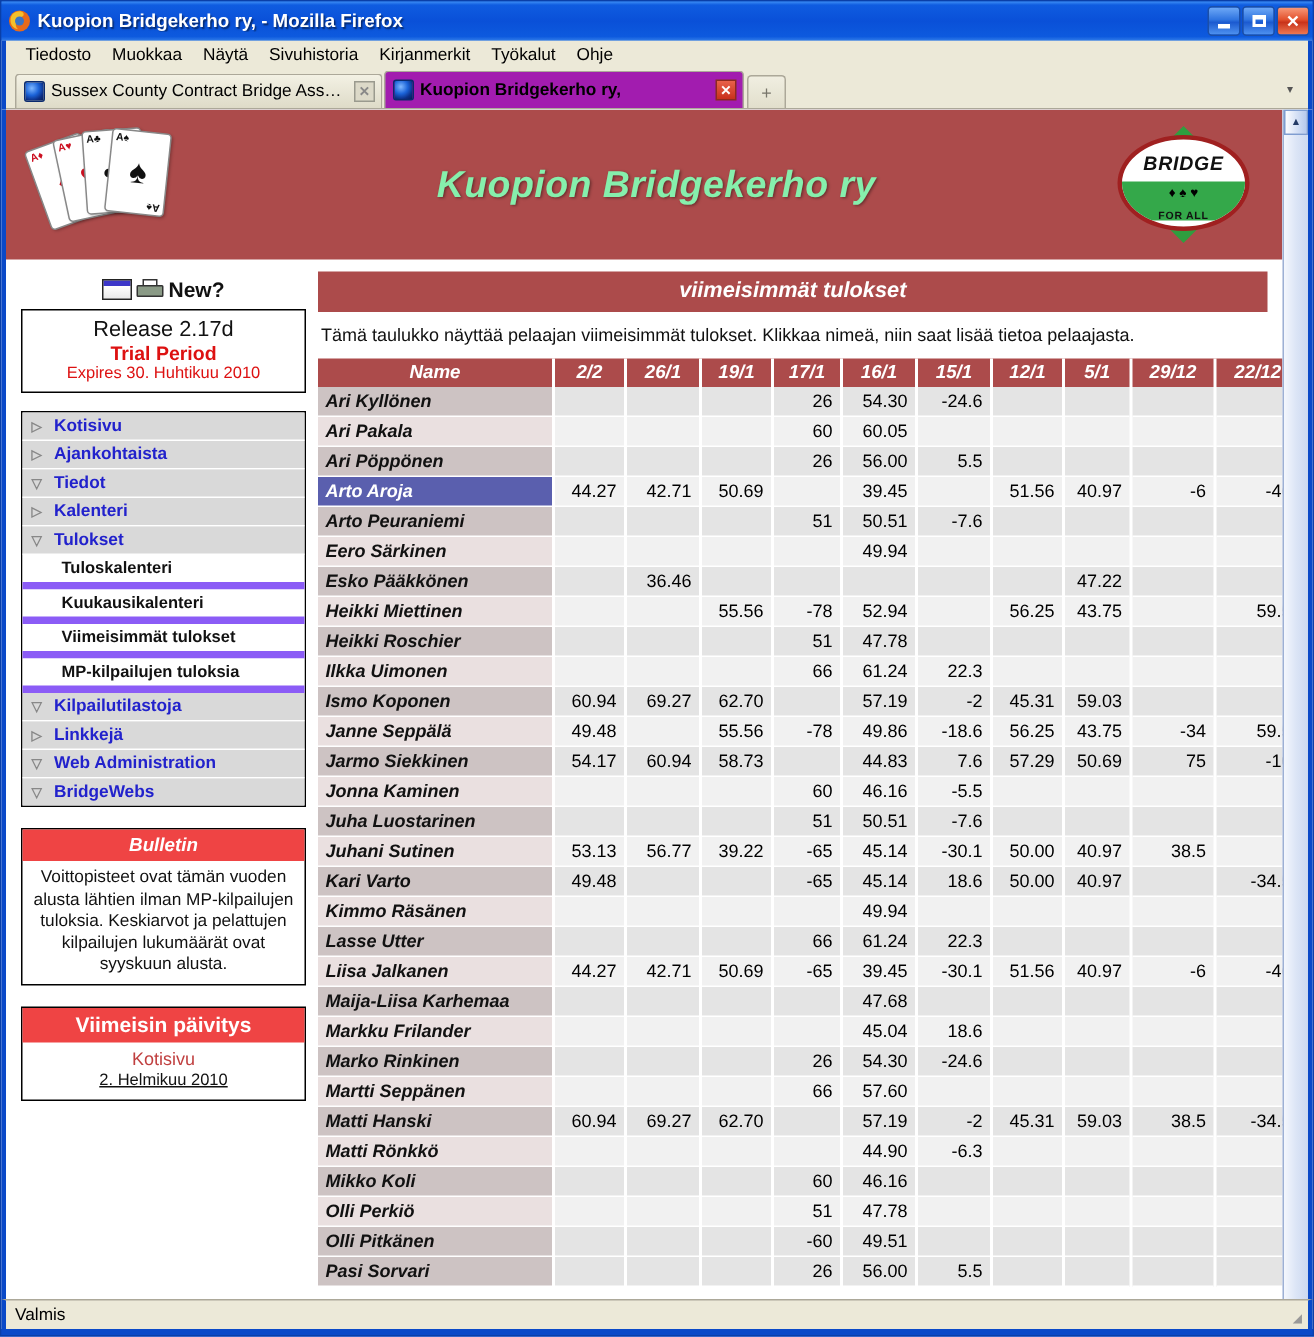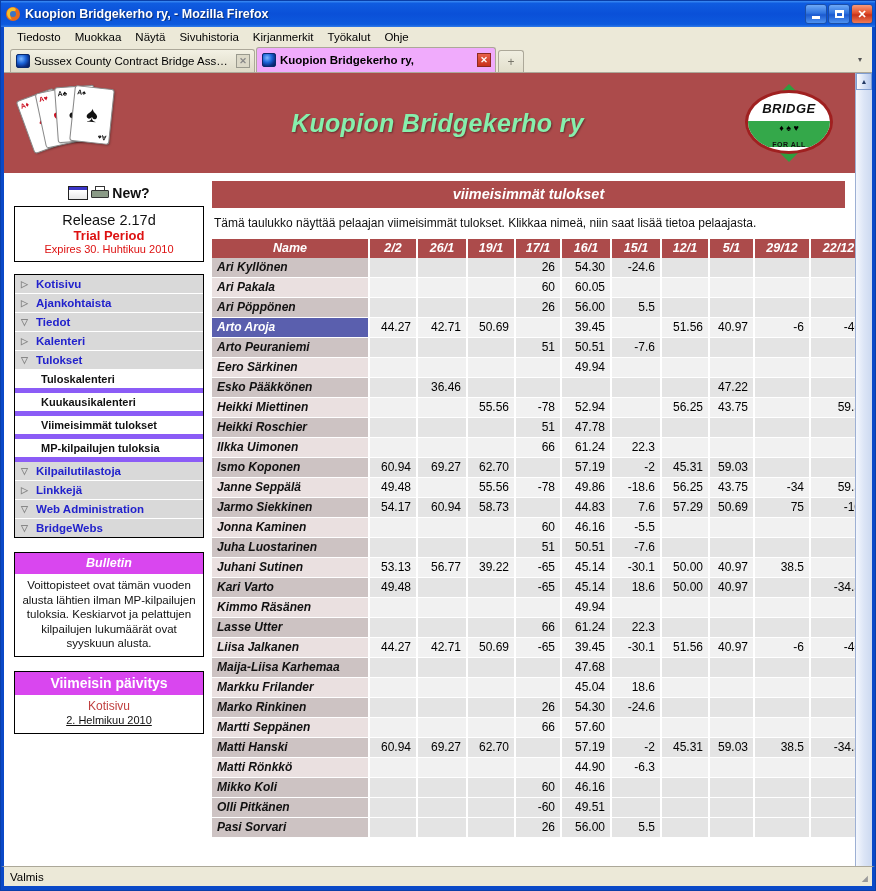--- a/index.html
+++ b/index.html
@@ -101,21 +101,21 @@
     border: 1px solid #aca899;
     border-bottom: none;
     border-radius: 3px 3px 0 0;
     margin-right: 1px;
     background: linear-gradient(to bottom, #f3f1e4 0%, #dedbc8 100%);
     color: #000;
     max-width: 255px;
     position: relative;
   }
   .tab.active {
-    background: #f0abfc;
+    background: #a21caf;
     font-weight: bold;
     height: 25px;
     z-index: 2;
   }
   .tab .favicon {
     width: 14px; height: 14px; flex: 0 0 14px;
     margin-right: 4px;
     border-radius: 2px;
     background: radial-gradient(circle at 35% 32%, #7fb8ff 0%, #1b63d8 42%, #0c2f86 72%, #071c52 100%);
     border: 1px solid #0a2a6e;
@@ -317,21 +317,21 @@
   .nav-sub {
     background: #ffffff;
     padding: 3px 4px 3px 26px;
     font-size: 11px; font-weight: bold;
     color: #111;
     border-bottom: 5px solid #8b5cf6;
   }
 
   .panel { border: 1px solid #000; background: #fff; margin-bottom: 14px; }
   .panel-head {
-    background: #d946ef; color: #fff;
+    background: #ef4444; color: #fff;
     text-align: center; font-weight: bold; font-style: italic;
     font-size: 12.5px; padding: 3px 0 4px 0;
   }
   .panel-head.plain { font-style: normal; font-size: 14px; }
   .panel-body {
     padding: 4px 5px 5px 5px;
     text-align: center;
     font-size: 11.5px;
     color: #111;
     line-height: 14.5px;
@@ -985,20 +985,33 @@
                   <td class="val"></td>
                   <td class="val"></td>
                   <td class="val">60</td>
                   <td class="val">46.16</td>
                   <td class="val"></td>
                   <td class="val"></td>
                   <td class="val"></td>
                   <td class="val"></td>
                   <td class="val"></td>
                 </tr>
+                <tr class="even">
+                  <td class="name">Olli Perkiö</td>
+                  <td class="val"></td>
+                  <td class="val"></td>
+                  <td class="val"></td>
+                  <td class="val">51</td>
+                  <td class="val">47.78</td>
+                  <td class="val"></td>
+                  <td class="val"></td>
+                  <td class="val"></td>
+                  <td class="val"></td>
+                  <td class="val"></td>
+                </tr>
                 <tr class="odd">
                   <td class="name">Olli Pitkänen</td>
                   <td class="val"></td>
                   <td class="val"></td>
                   <td class="val"></td>
                   <td class="val">-60</td>
                   <td class="val">49.51</td>
                   <td class="val"></td>
                   <td class="val"></td>
                   <td class="val"></td>

